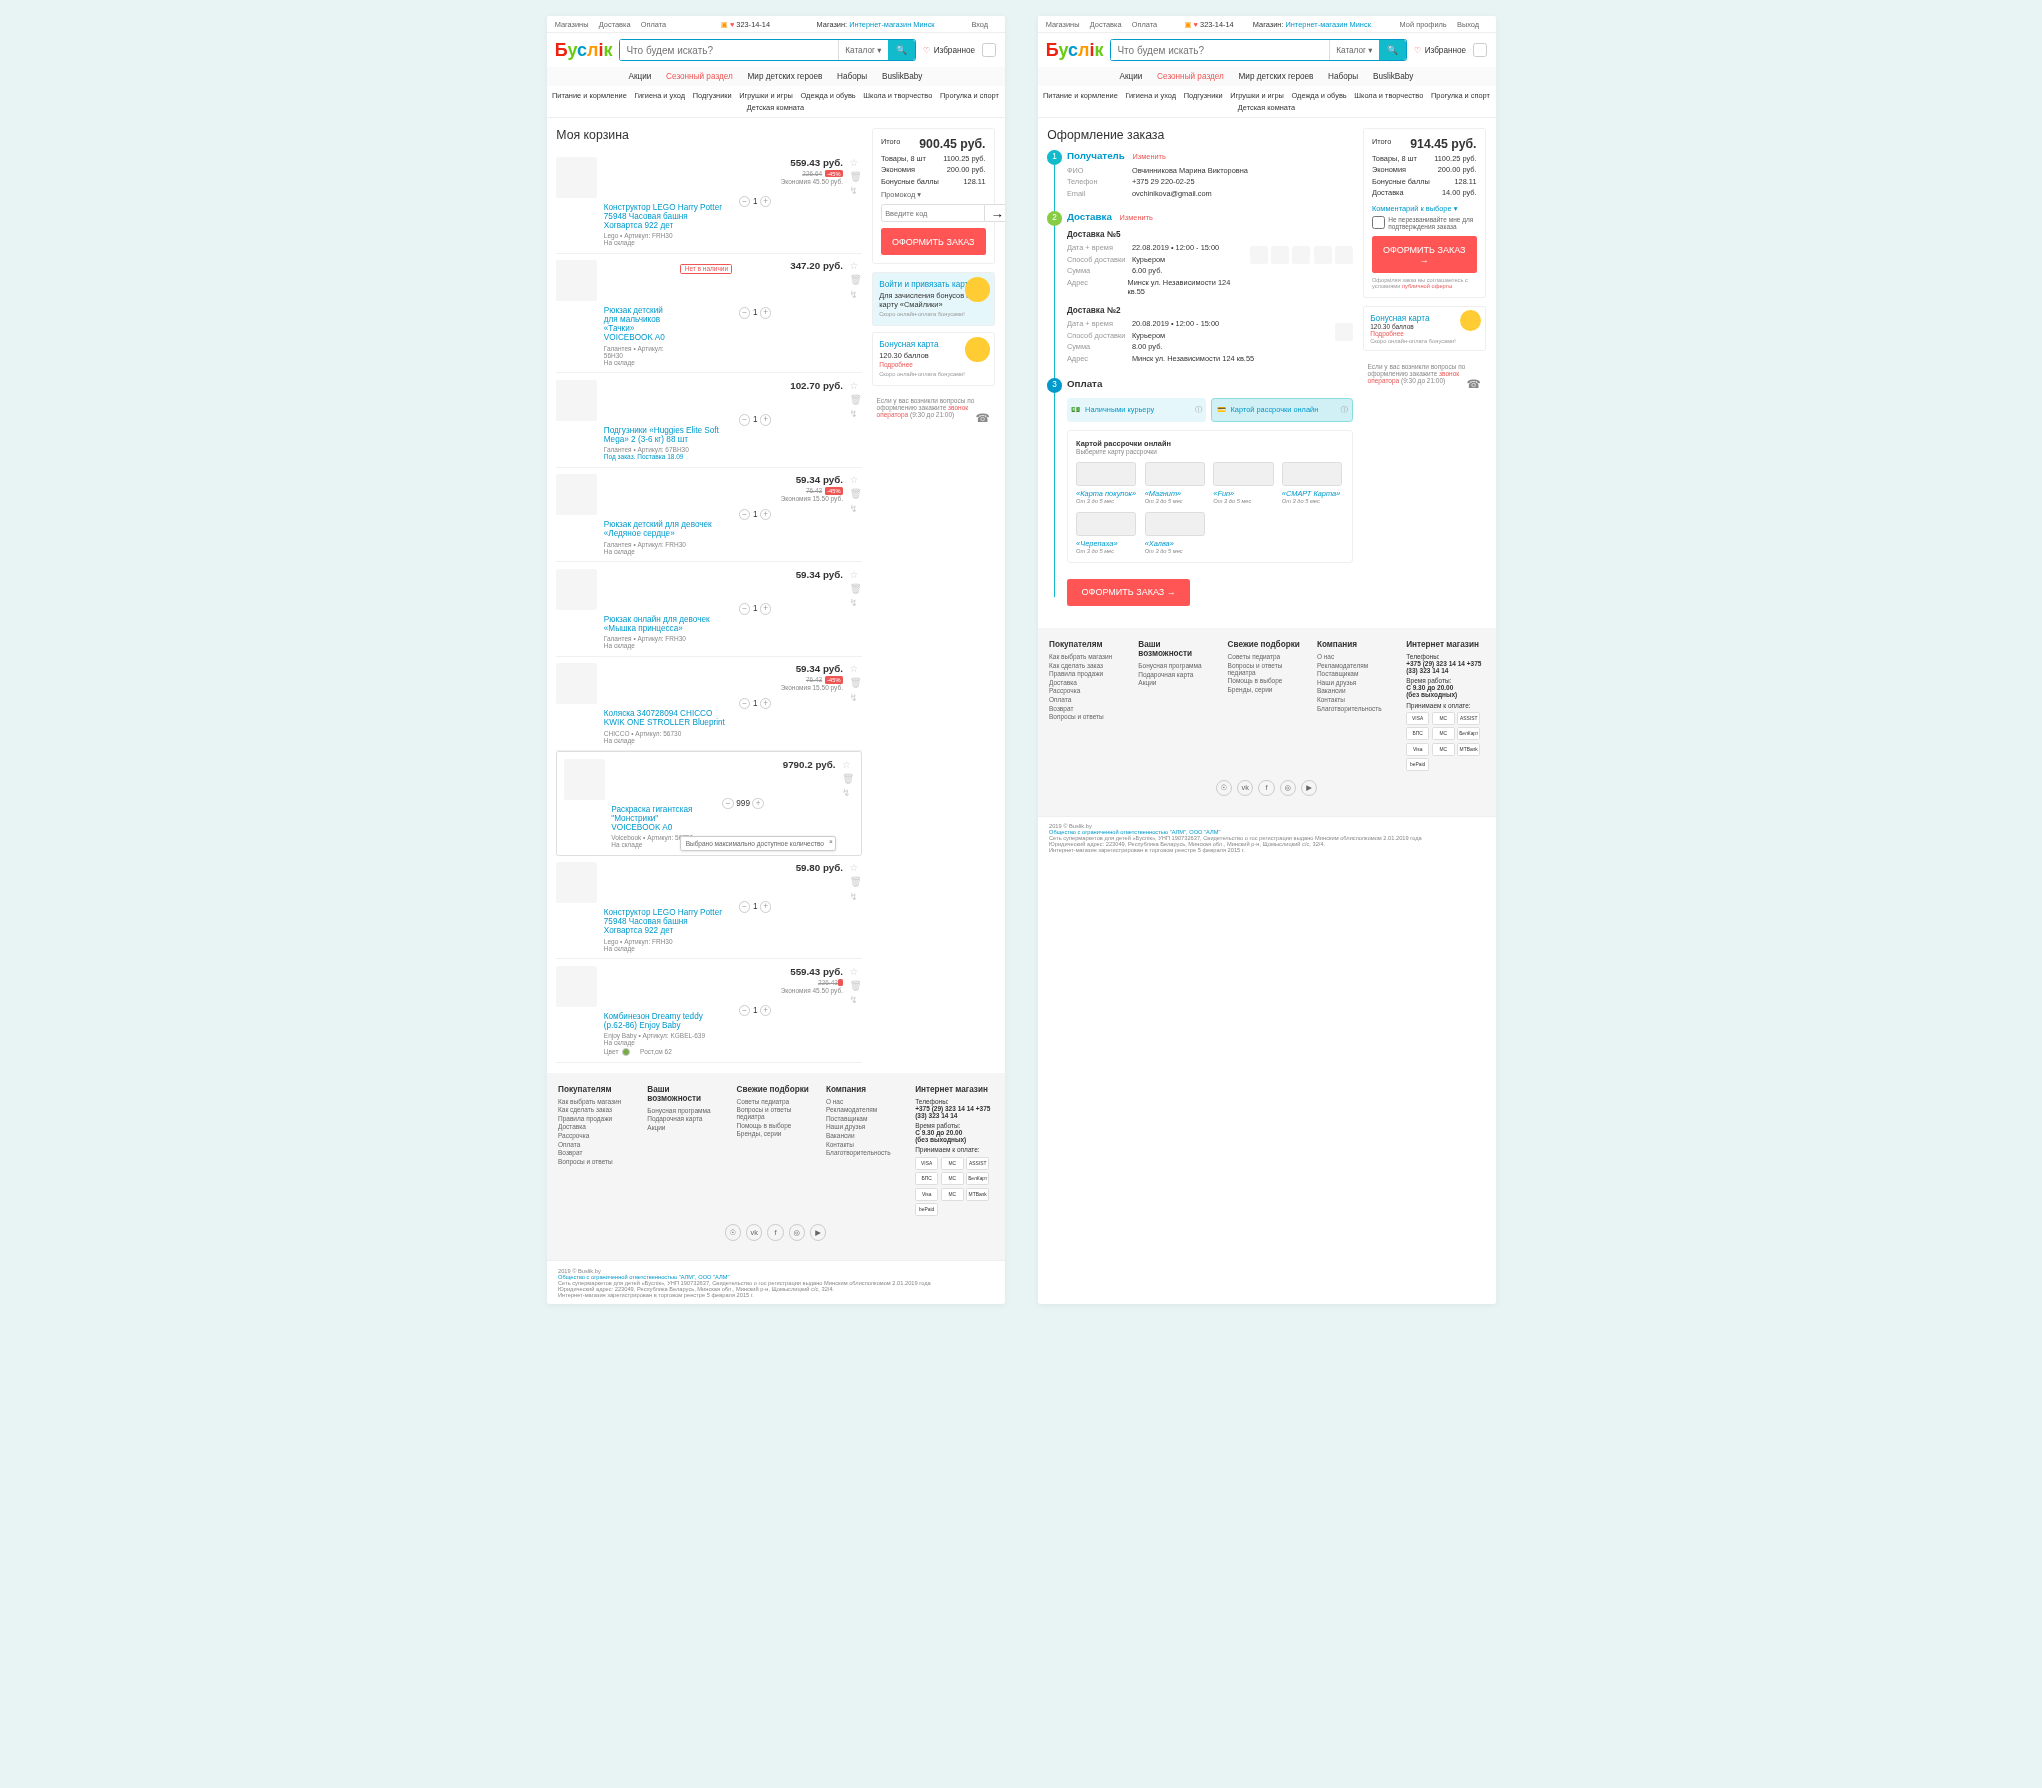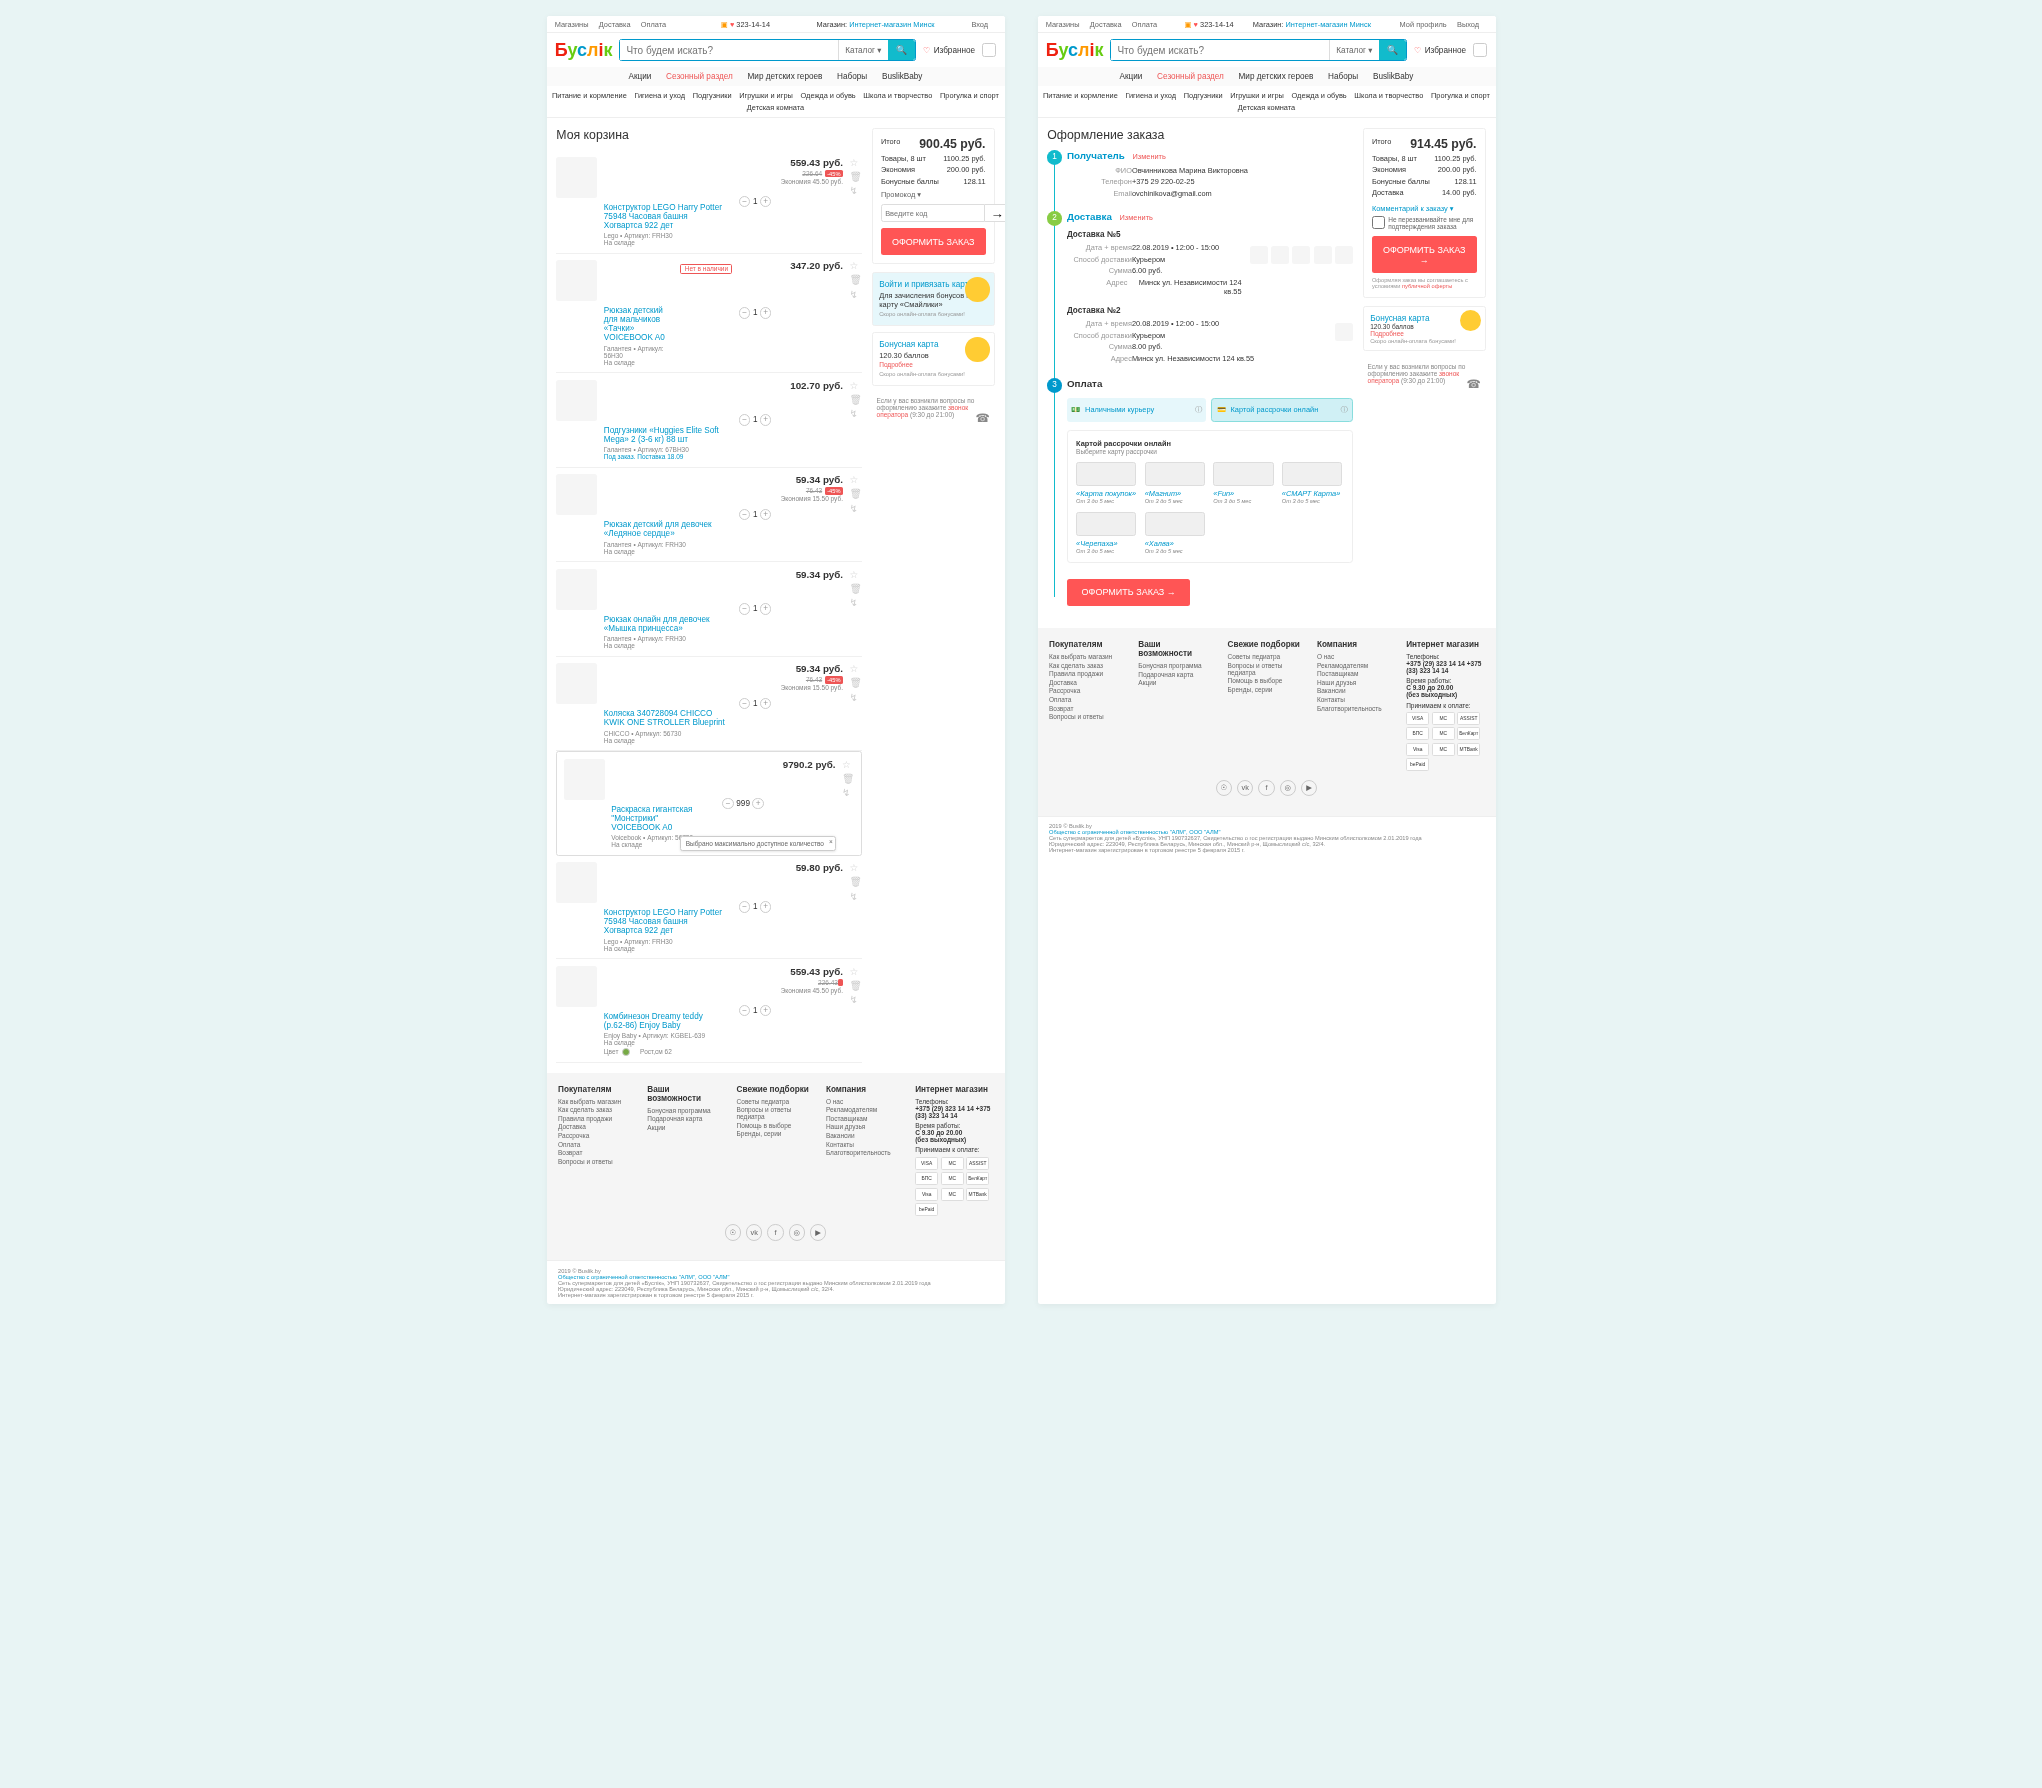--- a/index.html
+++ b/index.html
@@ -73,21 +73,21 @@
 
 .steps { position: relative; padding-left: 19.6px; }
 .steps::before { content: ''; position: absolute; left: 6.5px; top: 8.2px; bottom: 8.2px; width: 1.6px; background: #1bc; }
 .step { margin-bottom: 13px; position: relative; }
 .step-num { position: absolute; left: -19.6px; top: 0; width: 14.7px; height: 14.7px; border-radius: 50%; color: #fff; text-align: center; line-height: 14.7px; font-size: 8.2px; }
 .step-num.n1 { background: #1bc; }
 .step-num.n2 { background: #8c4; }
 .step-num.n3 { background: #09c; }
 .step-title { font-size: 9.8px; color: #09c; font-weight: bold; }
 .step-title .edit { color: #e55; font-size: 7.4px; margin-left: 4.9px; font-weight: normal; }
-.info-row { display: flex; font-size: 7.4px; margin-bottom: 2.5px; text-align: right; }
+.info-row { display: flex; font-size: 7.4px; margin-bottom: 2.5px; }
 .info-row .label { width: 65px; color: #999; }
 .delivery-block { margin-top: 8.2px; }
 .delivery-block h5 { font-size: 8.2px; margin-bottom: 4.1px; }
 .delivery-imgs { display: flex; gap: 3.3px; margin-top: 3.3px; }
 .delivery-imgs .thumb { width: 18px; height: 18px; }
 .pay-tabs { display: flex; gap: 4.9px; margin-bottom: 8.2px; }
 .pay-tab { flex: 1; background: #e6f7fb; border-radius: 3.3px; padding: 6.5px 4.9px; display: flex; align-items: center; gap: 4.1px; font-size: 7.4px; color: #09c; cursor: pointer; position: relative; }
 .pay-tab.active { background: #d0f0f5; border: 0.8px solid #8dd; }
 .pay-tab .info { position: absolute; right: 4.1px; color: #999; }
 .pay-content { border: 0.8px solid #eee; border-radius: 3.3px; padding: 8.2px; font-size: 7.4px; margin-bottom: 8.2px; }
@@ -691,21 +691,21 @@
               </div>
               <div class="row">
                 <span>Бонусные баллы</span>
                 <span>128.11</span>
               </div>
               <div class="row">
                 <span>Доставка</span>
                 <span>14.00 руб.</span>
               </div>
             </div>
-          <a class="comment-order"><span>Комментарий к заказу</span> ▾</a>
+          <a class="comment-order"><span>Комментарий к выборе</span> ▾</a>
           <div class="dont-call">
               <input type="checkbox" style="">
               <span>Не перезванивайте мне для подтверждения заказа</span>
             </div>
           <button class="bigbtn">ОФОРМИТЬ ЗАКАЗ  →</button>
           <div style="font-size:5.7px;color:#999;margin-top:4.1px"><span>Оформляя заказ вы соглашаетесь с условиями</span> <a style="color:#e55">публичной оферты</a></div>
         </div>
         <div class="side-bonus">
           <div style="color:#09c;font-size:8.2px">Бонусная карта</div>
           <div>120.30 баллов</div>

